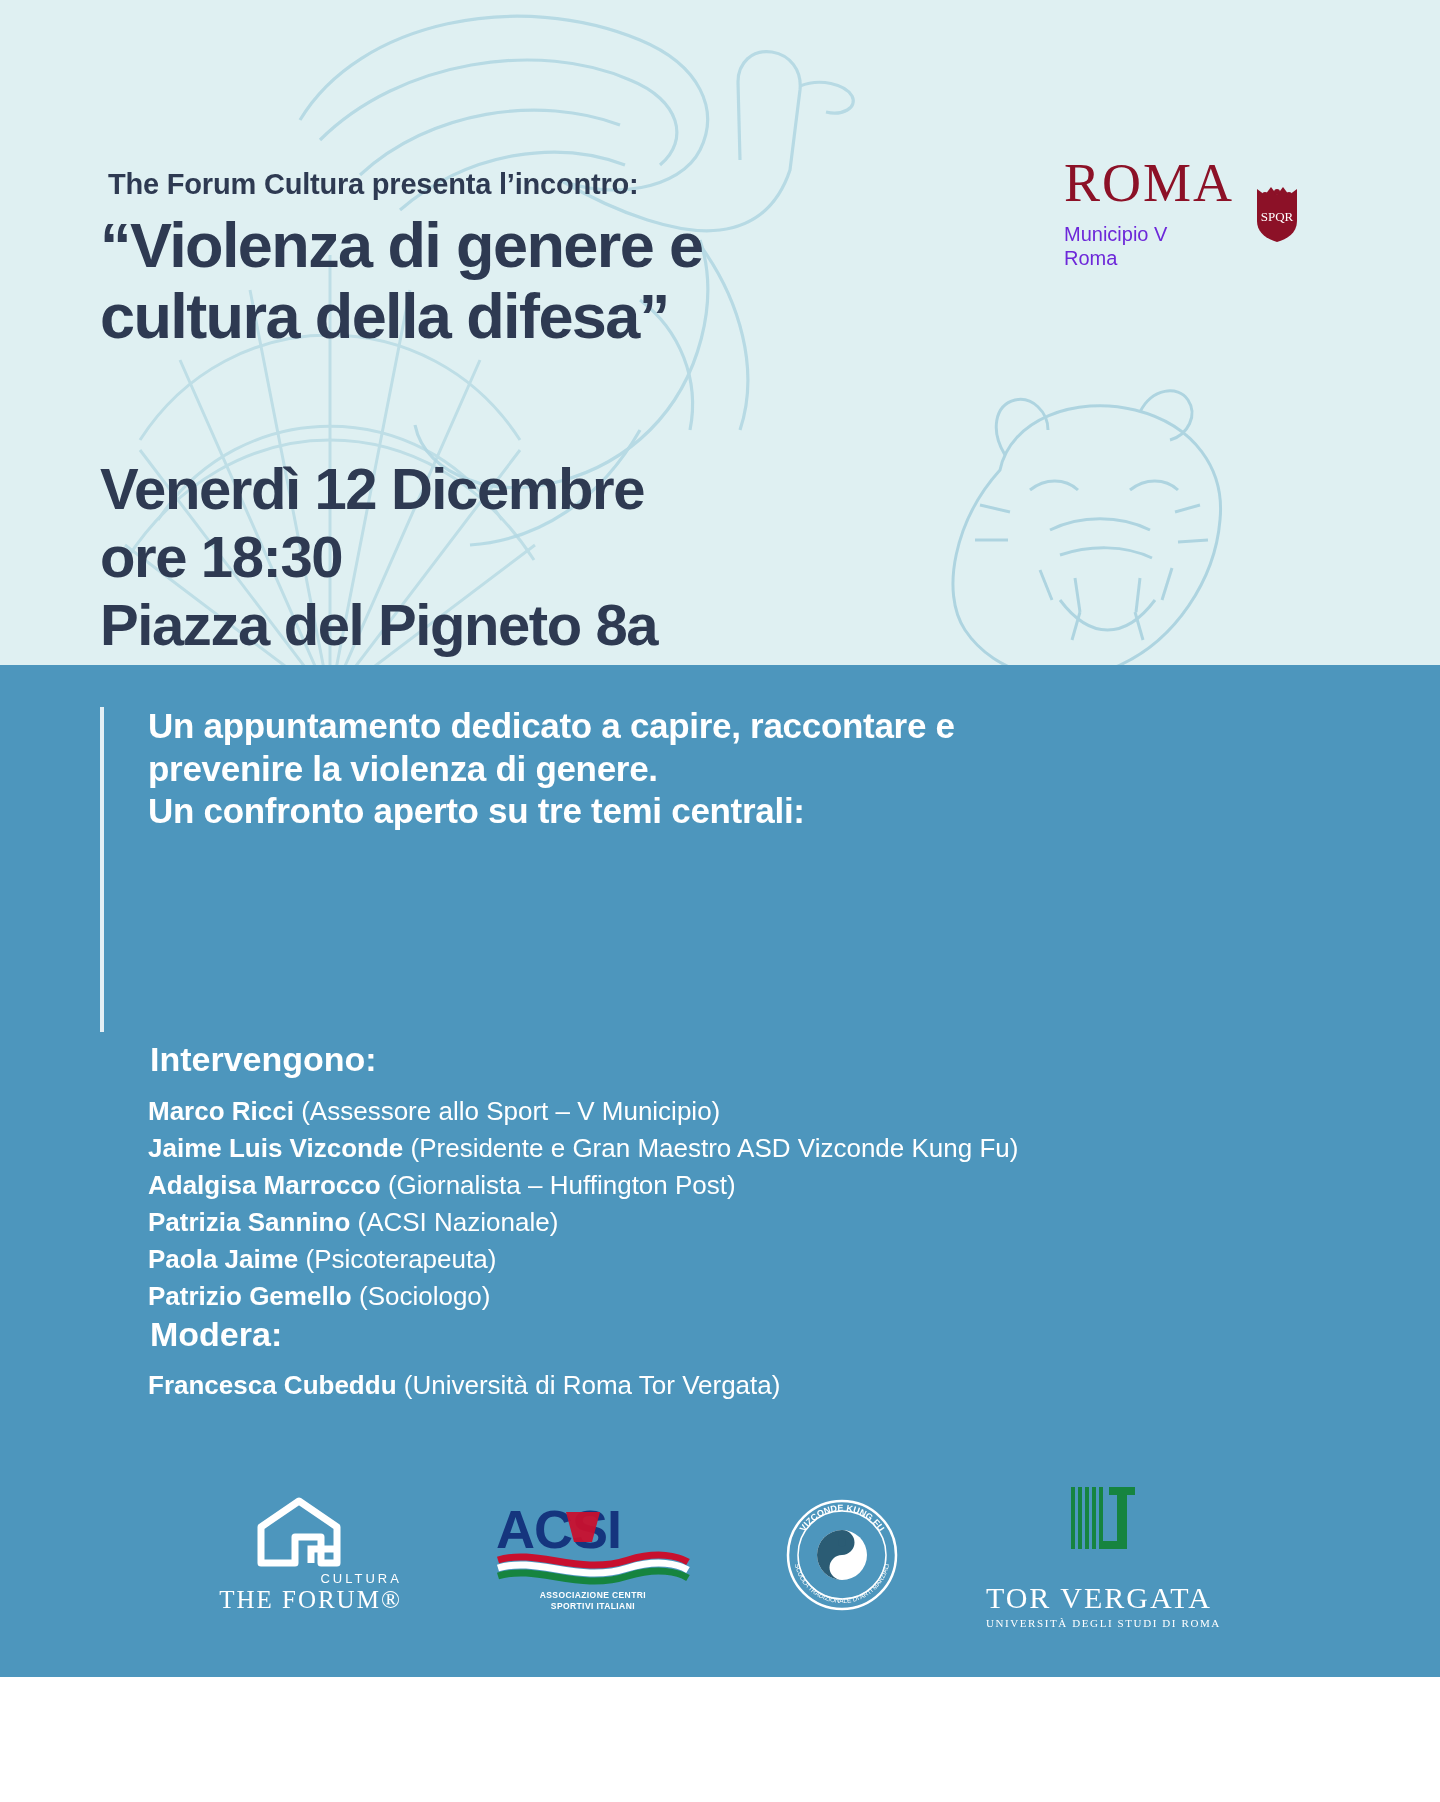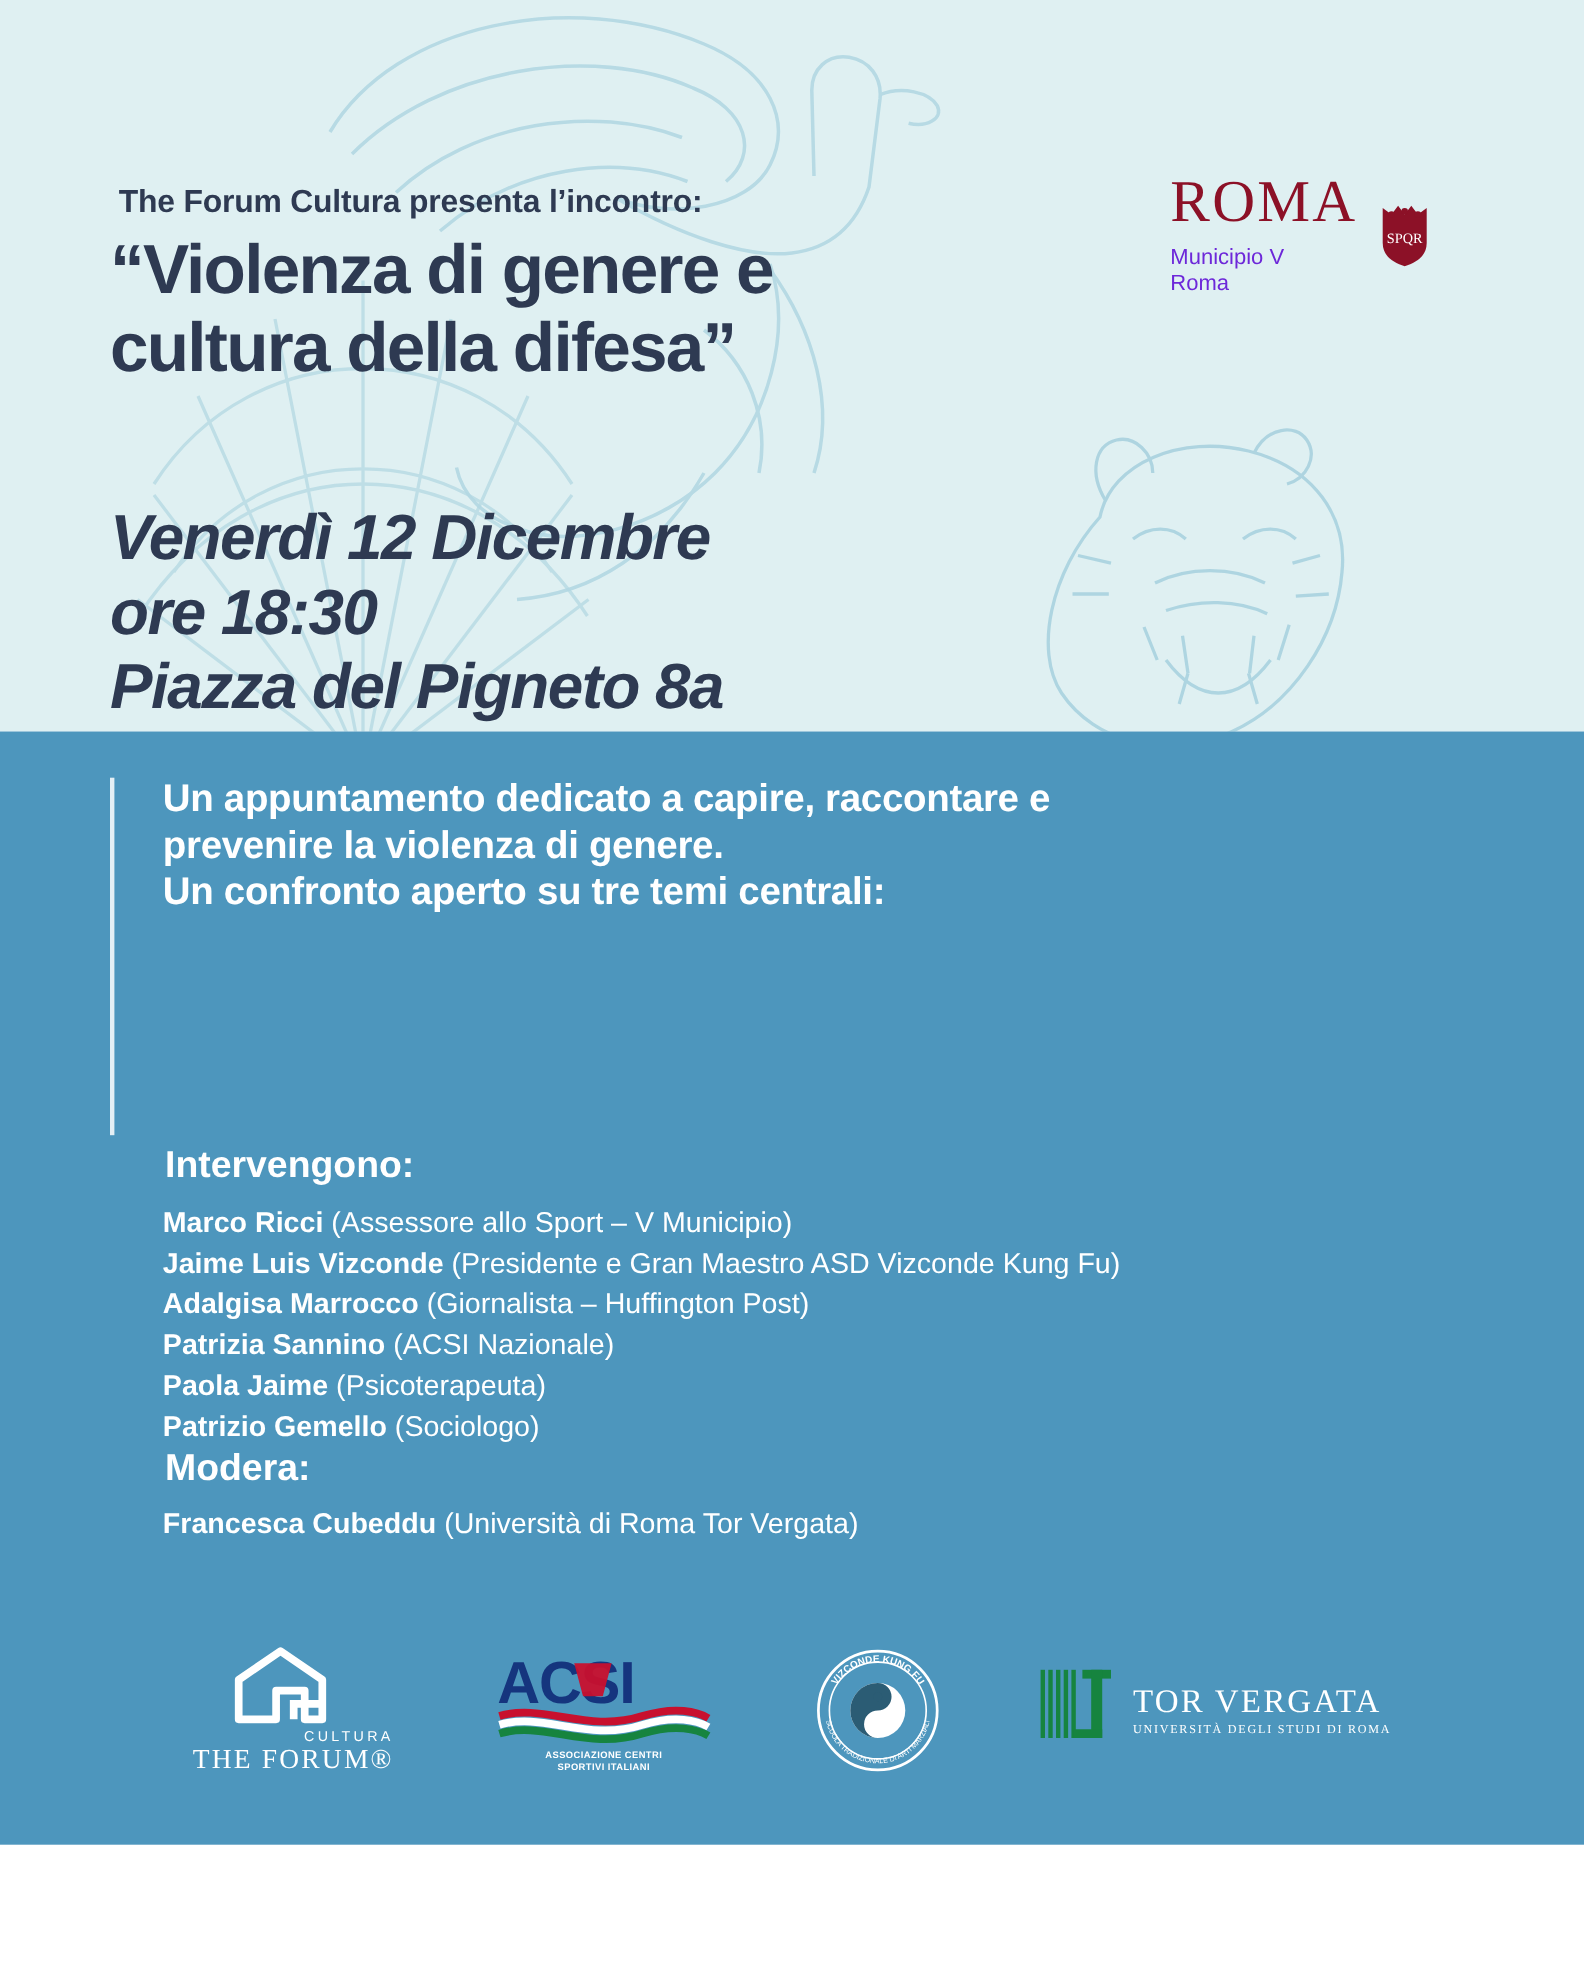--- a/index.html
+++ b/index.html
@@ -62,21 +62,20 @@
   }
   .when {
     position: absolute;
     left: 100px;
     top: 455px;
     font-size: 58px;
     font-weight: bold;
     line-height: 1.17;
     color: #2e3a52;
     letter-spacing: -1.4px;
-    font-style: italic;
   }
 
   
   .roma-logo {
     position: absolute;
     right: 140px;
     top: 158px;
     z-index: 4;
     text-align: left;
   }
@@ -396,21 +395,21 @@
           <circle cx="58" cy="70.5" r="4" fill="#ffffff"></circle>
           <text font-family="Liberation Sans, sans-serif" font-size="9" fill="#ffffff" font-weight="bold">
             <textPath href="#arcTop" startOffset="50%" text-anchor="middle">VIZCONDE KUNG FU</textPath>
           </text>
           <text font-family="Liberation Sans, sans-serif" font-size="6.5" fill="#ffffff">
             <textPath href="#arcBot" startOffset="50%" text-anchor="middle">SCUOLA TRADIZIONALE DI ARTI MARZIALI</textPath>
           </text>
         </svg>
       </div>
 
-      <div class="logo-item" style="flex-direction:row; gap:16px;">
+      <div class="logo-item" style="flex-direction:column; gap:16px;">
         <svg width="72" height="86" viewBox="0 0 72 86">
           <g fill="#16843f">
             <rect x="4" y="6" width="4" height="62"></rect>
             <rect x="11" y="6" width="4" height="62"></rect>
             <rect x="18" y="6" width="4" height="62"></rect>
             <rect x="25" y="6" width="4" height="62"></rect>
             <rect x="32" y="6" width="4" height="62"></rect>
             <rect x="42" y="6" width="26" height="8"></rect>
             <rect x="50" y="6" width="10" height="62"></rect>
             <path d="M34 60 h26 v8 h-26 z"></path>

